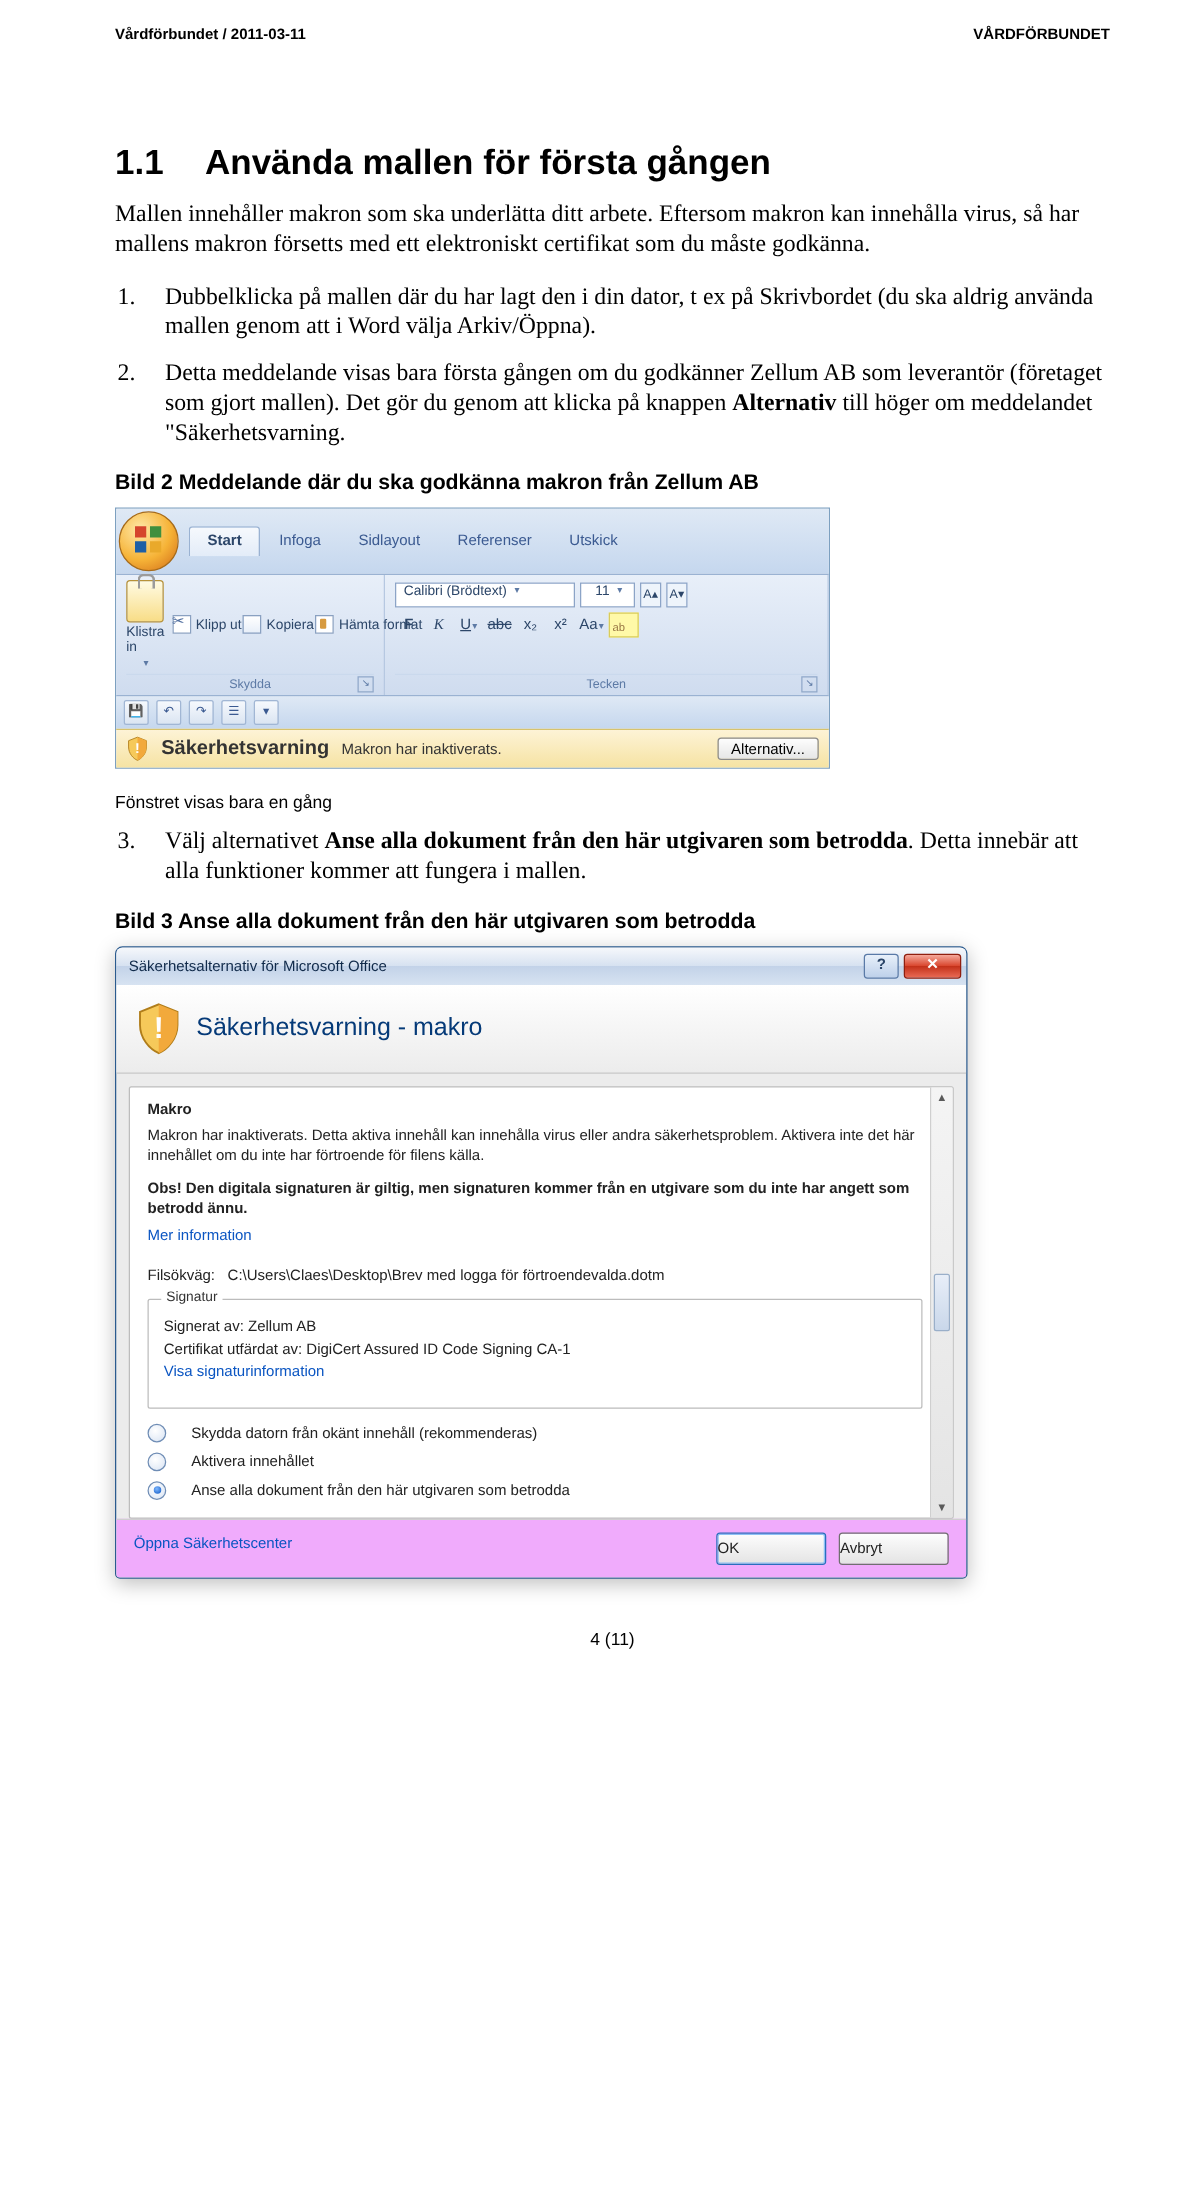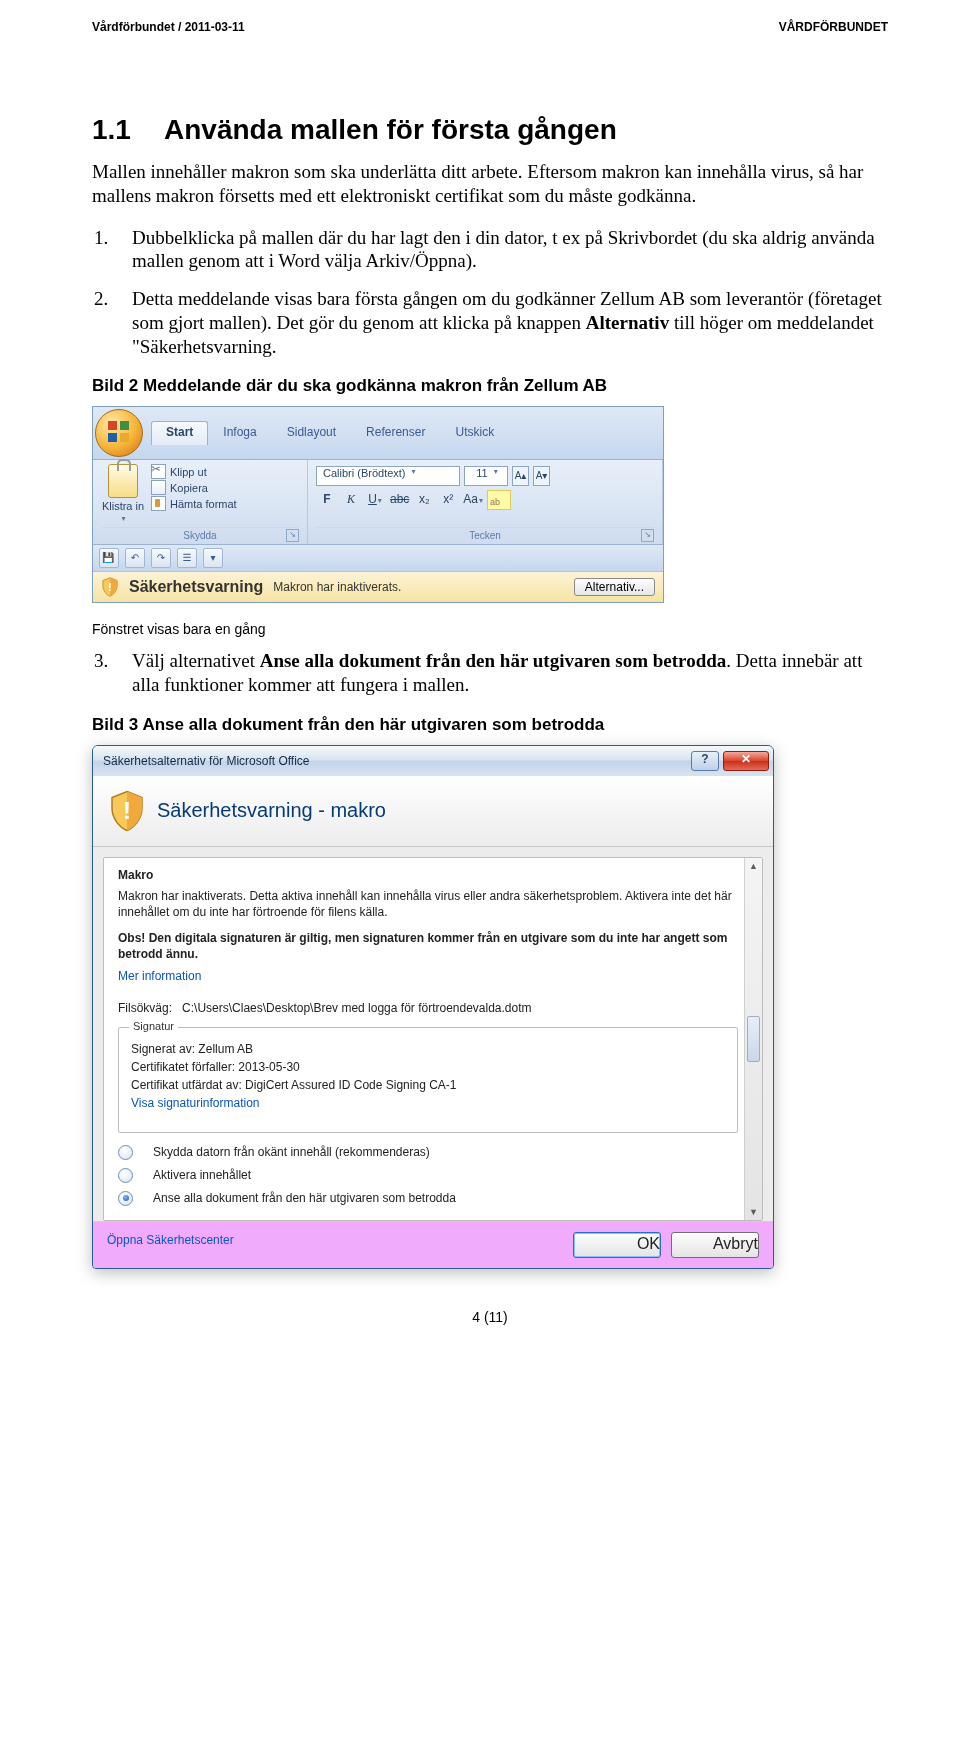--- a/index.html
+++ b/index.html
@@ -28,21 +28,21 @@
   .tabstrip{display:flex;height:24px;margin-left:6px}
   .tab{padding:3px 14px 0;border:1px solid transparent;border-bottom:none;color:#3b5a91;font-size:12px}
   .tab.active{background:linear-gradient(#f6f9fd,#e3ecf8);border-color:#9ab2d2;border-radius:3px 3px 0 0;color:#2c4669;font-weight:600}
   .ribbon-row2{display:flex;background:linear-gradient(#e8eff9,#cfdcef);border-top:1px solid #9ab2d2}
   .group{border-right:1px solid #b6c8e1;padding:4px 8px 0 8px;display:flex;flex-direction:column;justify-content:space-between}
   .group .group-title{font-size:10px;color:#5d7aa5;text-align:center;padding:2px 0 3px 0;border-top:1px solid #cad9ed;position:relative;margin-top:4px}
   .group .group-title .launcher{position:absolute;right:0;bottom:2px;width:11px;height:11px;border:1px solid #90a8c9;font-size:8px;line-height:9px;text-align:center;color:#5d7aa5}
   .big-btn{display:flex;flex-direction:column;align-items:center;gap:2px;font-size:11px;color:#2c4669;width:44px}
   .clip-icn{width:28px;height:32px;border:1px solid #b7923a;background:linear-gradient(#fffbe3,#f8dd87);border-radius:3px;position:relative}
   .clip-icn::after{content:"";position:absolute;top:-6px;left:8px;width:10px;height:10px;border:2px solid #9b9b9b;border-bottom:none;border-radius:5px 5px 0 0}
-  .clip-opts{display:flex;flex-direction:column;gap:1px;font-size:11px;color:#2c4669;margin-left:6px}
+  .clip-opts{display:flex;flex-direction:row;gap:1px;font-size:11px;color:#2c4669;margin-left:6px}
   .clip-opts .row{display:flex;align-items:center;gap:4px;white-space:nowrap}
   .mini-icn{width:13px;height:13px;display:inline-block;border:1px solid #8aa1c1;background:#fff;position:relative}
   .mini-icn.sciss::after{content:"✂";position:absolute;left:-1px;top:-3px;font-size:12px;color:#5370a0}
   .mini-icn.copy{background:linear-gradient(#fff,#e8eff9)}
   .mini-icn.brush::after{content:"";position:absolute;left:3px;top:2px;width:5px;height:8px;background:#d79a3f;border-radius:1px}
   .arrow-sm{font-size:8px;color:#5d7aa5;margin-left:1px}
   .font-group{padding-top:6px}
   .font-row{display:flex;gap:4px;align-items:center}
   .combo{background:#fff;border:1px solid #8ca4c7;height:18px;display:flex;align-items:flex-start;padding:0 4px 0 6px;font-size:11px;color:#2c4669}
   .combo.name{width:132px}
@@ -86,21 +86,21 @@
   .kv{margin:8px 0}
   .sig-box{border:1px solid #bcbcbc;margin-top:12px;padding:10px 12px 12px 12px;position:relative;border-radius:2px}
   .sig-box .legend{position:absolute;top:-8px;left:10px;background:#fff;padding:0 4px;font-size:11px;color:#333}
   .sig-line{margin:4px 0}
   .radios{margin-top:12px;display:flex;flex-direction:column;gap:8px;font-size:12px}
   .radio-row{display:flex;align-items:center;gap:20px}
   .radio-dot{width:13px;height:13px;border:1px solid #6f8db5;border-radius:50%;background:radial-gradient(circle at 40% 35%,#fff,#d8e3f3);display:flex;align-items:center;justify-content:center}
   .radio-dot .inner{width:6px;height:6px;background:radial-gradient(circle at 40% 35%,#7fb8ff,#0a55c2);border-radius:50%}
   .dlg-footer{display:flex;align-items:center;gap:10px;padding:10px 14px;background:#f0abfc;border-top:1px solid #cfcfcf}
   .dlg-footer .spacer{flex:1}
-  .dlg-btn{min-width:86px;height:24px;border:1px solid #707070;border-radius:3px;background:linear-gradient(#fdfdfd,#e4e4e4);font-size:16px;color:#222;text-align:right;line-height:22px}
+  .dlg-btn{min-width:86px;height:24px;border:1px solid #707070;border-radius:3px;background:linear-gradient(#fdfdfd,#e4e4e4);font-size:12px;color:#222;text-align:left;line-height:22px}
   .dlg-btn.primary{border-color:#2a6fbd;box-shadow:inset 0 0 0 1px #8cc0f4}
   .page-footer{text-align:center;font-family:Arial,Helvetica,sans-serif;font-size:14px;margin-top:40px}
   .b{font-weight:700}
 </style>
 </head>
 <body>
 
 <div class="page">
 
   <div class="header">
@@ -255,21 +255,20 @@
         <p class="mpara">Makron har inaktiverats. Detta aktiva innehåll kan innehålla virus eller andra säkerhetsproblem. Aktivera inte det här innehållet om du inte har förtroende för filens källa.</p>
         <p class="mnote">Obs! Den digitala signaturen är giltig, men signaturen kommer från en utgivare som du inte har angett som betrodd ännu.</p>
         <span class="lnk">Mer information</span>
         <div class="kv">
           <span>Filsökväg:</span>&nbsp;&nbsp;
           <span>C:\Users\Claes\Desktop\Brev med logga för förtroendevalda.dotm</span>
         </div>
         <div class="sig-box">
           <span class="legend">Signatur</span>
           <div class="sig-line">Signerat av: Zellum AB</div>
-          <div class="sig-line">Certifikatet förfaller: 2013-05-30</div>
           <div class="sig-line">Certifikat utfärdat av: DigiCert Assured ID Code Signing CA-1</div>
           <span class="lnk">Visa signaturinformation</span>
         </div>
         <div class="radios">
           <div class="radio-row">
             <span class="radio-dot"></span>
             <span>Skydda datorn från okänt innehåll (rekommenderas)</span>
           </div>
           <div class="radio-row">
             <span class="radio-dot"></span>

